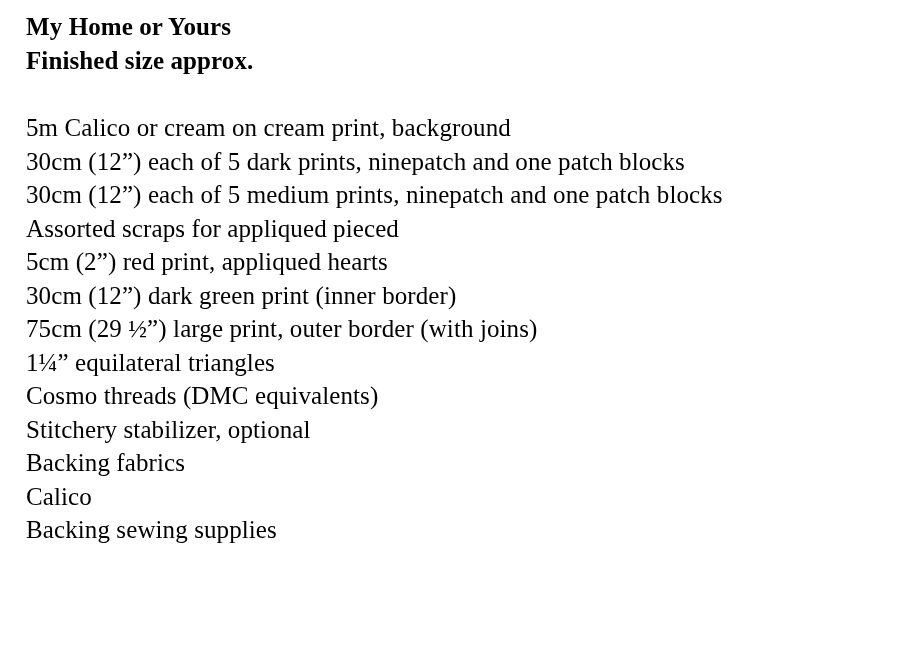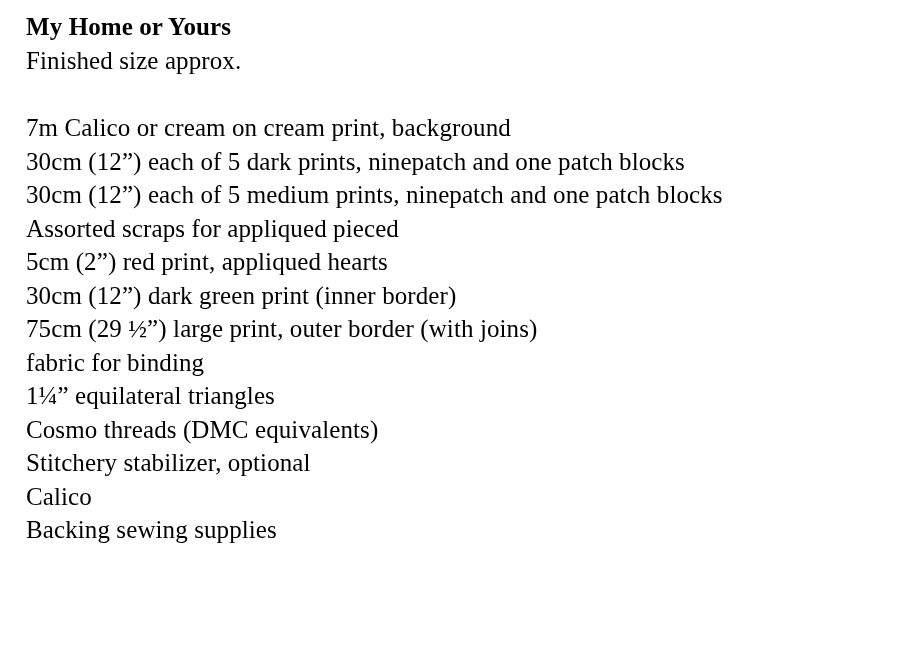--- a/index.html
+++ b/index.html
@@ -23,21 +23,21 @@
   }
   .doc-title {
     font-size: 25px;
     font-weight: bold;
     line-height: 34px;
     margin: 0;
     letter-spacing: 0.1px;
   }
   .subtitle {
     font-size: 25px;
-    font-weight: normal;
+    font-weight: bold;
     line-height: 34px;
     margin: 0;
     letter-spacing: 0.1px;
   }
   .spacer-line {
     height: 33px;
   }
   .materials-list {
     list-style: none;
     margin: 0;
@@ -54,27 +54,27 @@
   }
 </style>
 </head>
 <body>
 
 <div class="page">
   <h1 class="doc-title">My Home or Yours</h1>
   <p class="subtitle">Finished size approx.</p>
   <div class="spacer-line"></div>
   <ul class="materials-list">
-    <li>7m Calico or cream on cream print, background</li>
+    <li>5m Calico or cream on cream print, background</li>
     <li>30cm (12”) each of 5 dark prints, ninepatch and one patch blocks</li>
     <li>30cm (12”) each of 5 medium prints, ninepatch and one patch blocks</li>
     <li>Assorted scraps for appliqued pieced</li>
     <li>5cm (2”) red print, appliqued hearts</li>
     <li>30cm (12”) dark green print (inner border)</li>
     <li>75cm (29 ½”) large print, outer border (with joins)</li>
-    <li>fabric for binding</li>
     <li>1¼” equilateral triangles</li>
     <li>Cosmo threads  (DMC equivalents)</li>
     <li>Stitchery stabilizer, optional</li>
+    <li>Backing fabrics</li>
     <li>Calico</li>
     <li>Backing sewing supplies</li>
   </ul>
 </div>
 
 </body></html>

